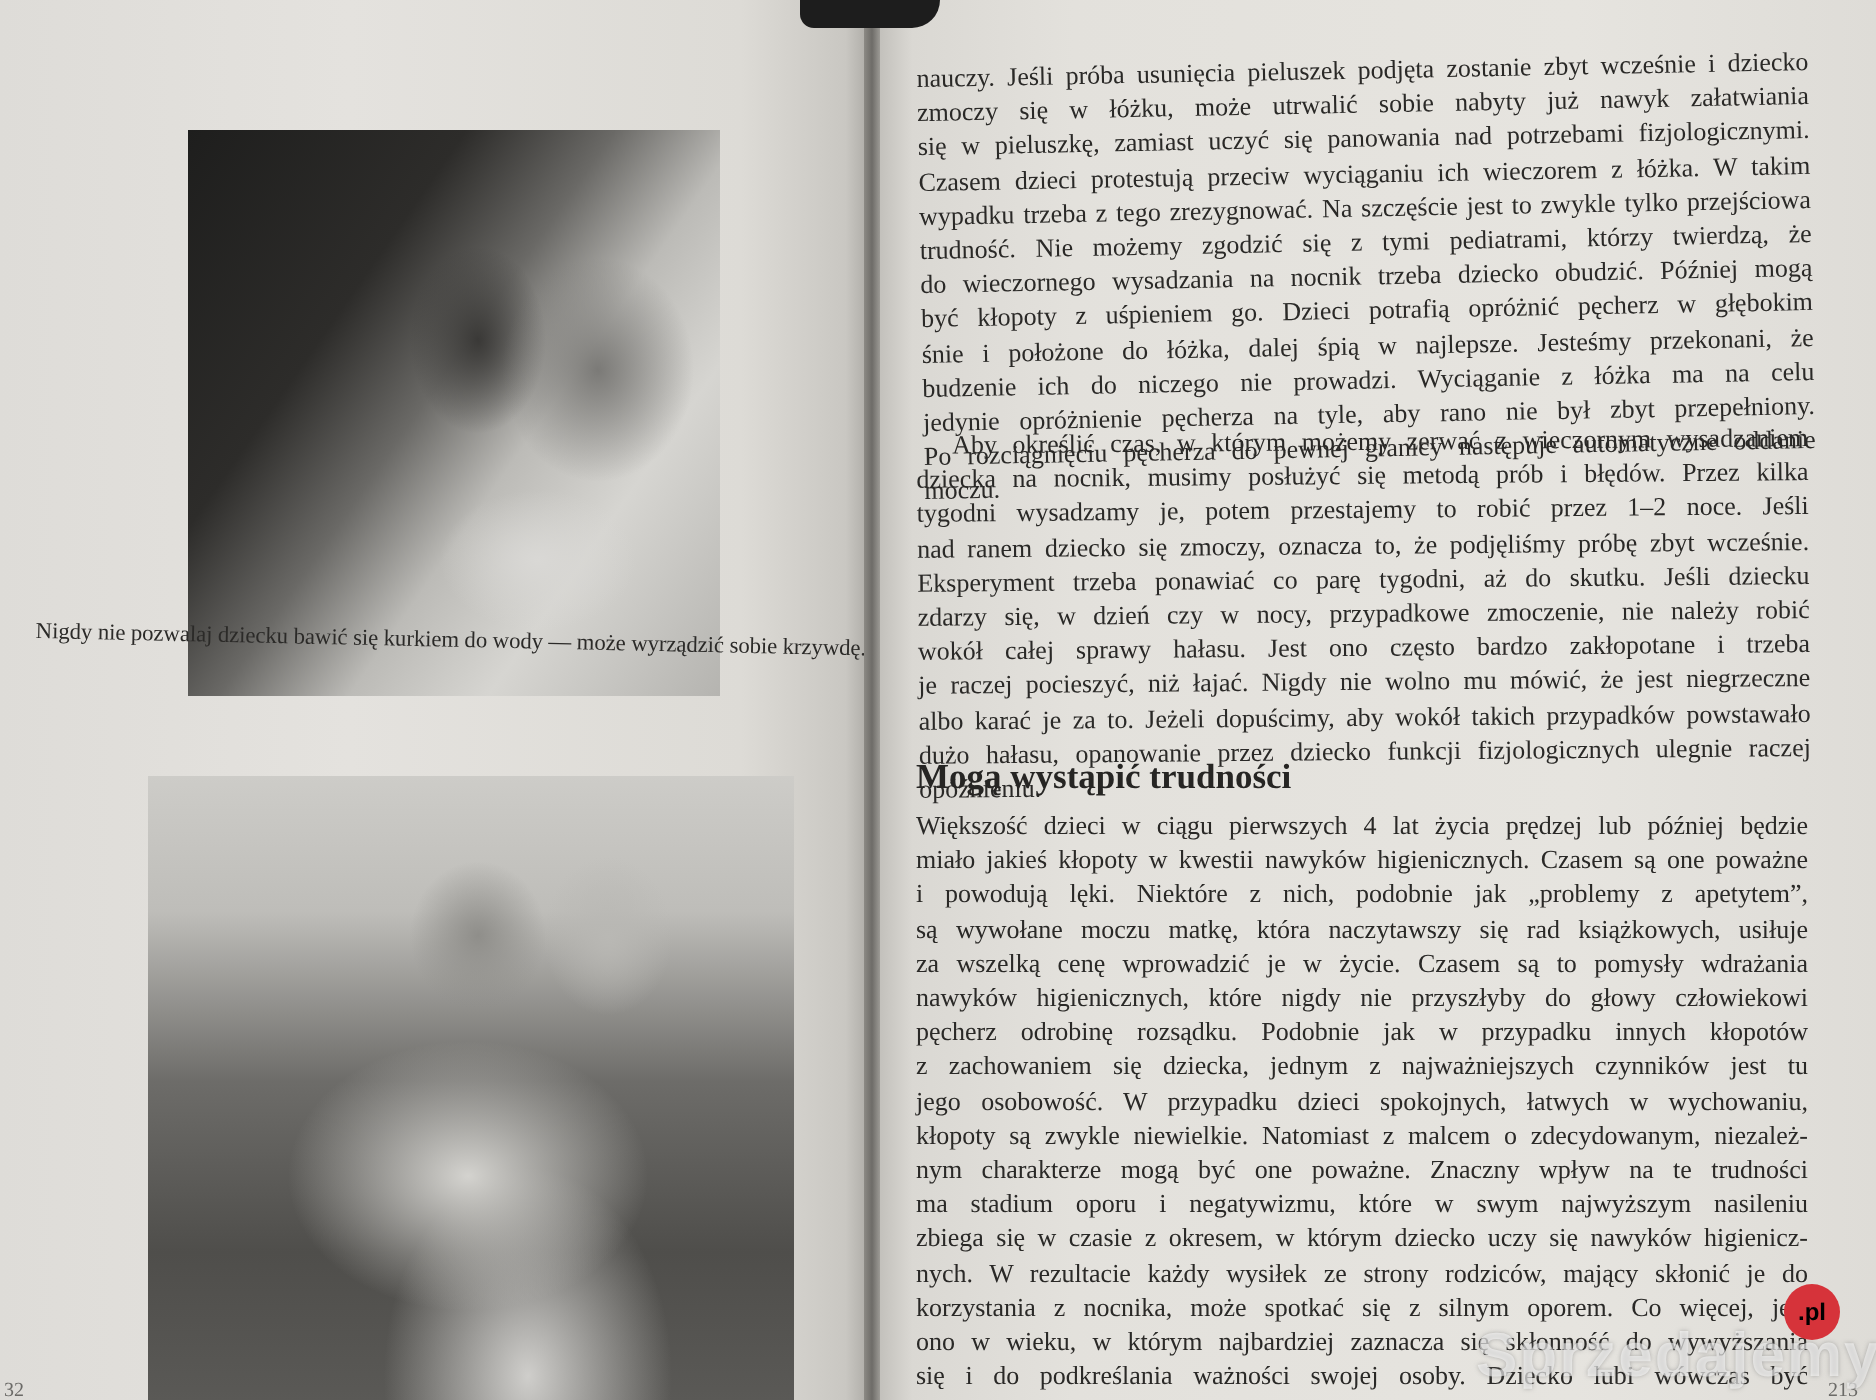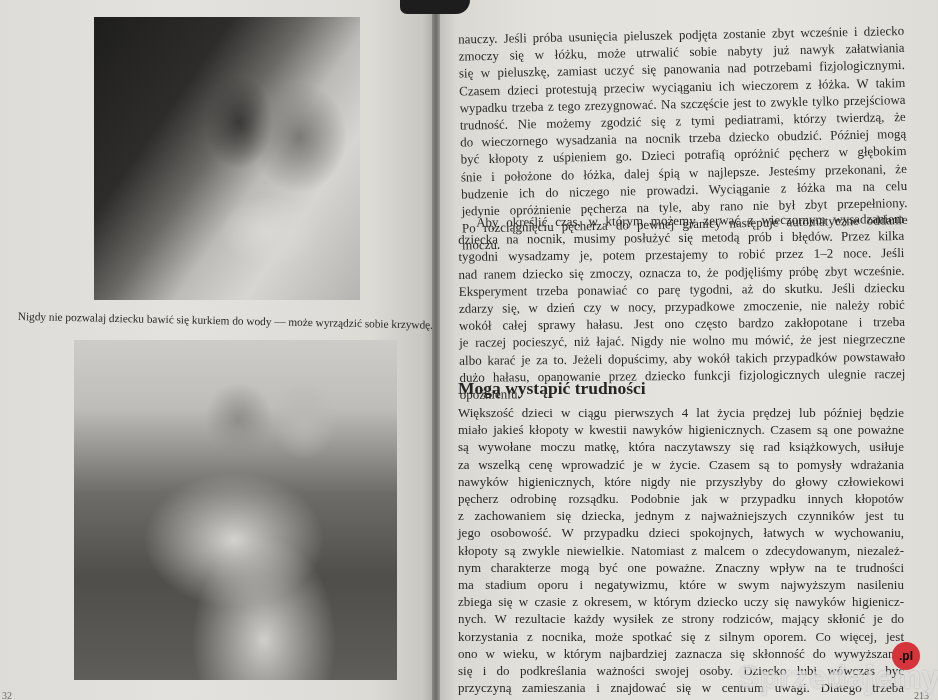--- a/index.html
+++ b/index.html
@@ -23,21 +23,21 @@
       position: absolute; left: 432px; top: 0; width: 8px; height: 700px;
       background: linear-gradient(90deg, #8c8a85, #6e6c68 50%, #9c9a95);
     }
     .corner-dark {
       position: absolute; left: 400px; top: 0; width: 70px; height: 14px;
       background: #1d1d1d; border-radius: 0 0 40px 20px;
     }
 
     
     .photo {
-      position: absolute; overflow: hidden;
+      position: absolute; overflow: hidden; margin-top: 48px;
     }
     .photo-bath {
       left: 94px; top: 17px; width: 266px; height: 283px;
       background:
         radial-gradient(ellipse 60px 70px at 205px 120px, #7b7a77 0%, transparent 80%),
         radial-gradient(ellipse 70px 50px at 175px 215px, #d9d8d5 0%, transparent 70%),
         radial-gradient(ellipse 40px 55px at 145px 105px, #3a3937 0%, transparent 85%),
         linear-gradient(125deg, #1e1e1d 0%, #2d2c2a 30%, #6a6966 46%, #bcbbb7 60%, #d6d5d1 75%, #b5b4b0 100%);
     }
     .photo-mother {
@@ -148,20 +148,21 @@
     <span class="line">albo karać je za to. Jeżeli dopuścimy, aby wokół takich przypadków powstawało</span>
     <span class="line">dużo hałasu, opanowanie przez dziecko funkcji fizjologicznych ulegnie raczej</span>
     <span class="line last">opóźnieniu.</span>
   </div>
 
   <h2 class="section-heading">Mogą wystąpić trudności</h2>
 
   <div class="text-block text-bottom">
     <span class="line">Większość dzieci w ciągu pierwszych 4 lat życia prędzej lub później będzie</span>
     <span class="line">miało jakieś kłopoty w kwestii nawyków higienicznych. Czasem są one poważne</span>
+    <span class="line">i powodują lęki. Niektóre z nich, podobnie jak „problemy z apetytem”,</span>
     <span class="line">są wywołane moczu matkę, która naczytawszy się rad książkowych, usiłuje</span>
     <span class="line">za wszelką cenę wprowadzić je w życie. Czasem są to pomysły wdrażania</span>
     <span class="line">nawyków higienicznych, które nigdy nie przyszłyby do głowy człowiekowi</span>
     <span class="line">pęcherz odrobinę rozsądku. Podobnie jak w przypadku innych kłopotów</span>
     <span class="line">z zachowaniem się dziecka, jednym z najważniejszych czynników jest tu</span>
     <span class="line">jego osobowość. W przypadku dzieci spokojnych, łatwych w wychowaniu,</span>
     <span class="line">kłopoty są zwykle niewielkie. Natomiast z malcem o zdecydowanym, niezależ-</span>
     <span class="line">nym charakterze mogą być one poważne. Znaczny wpływ na te trudności</span>
     <span class="line">ma stadium oporu i negatywizmu, które w swym najwyższym nasileniu</span>
     <span class="line">zbiega się w czasie z okresem, w którym dziecko uczy się nawyków higienicz-</span>

